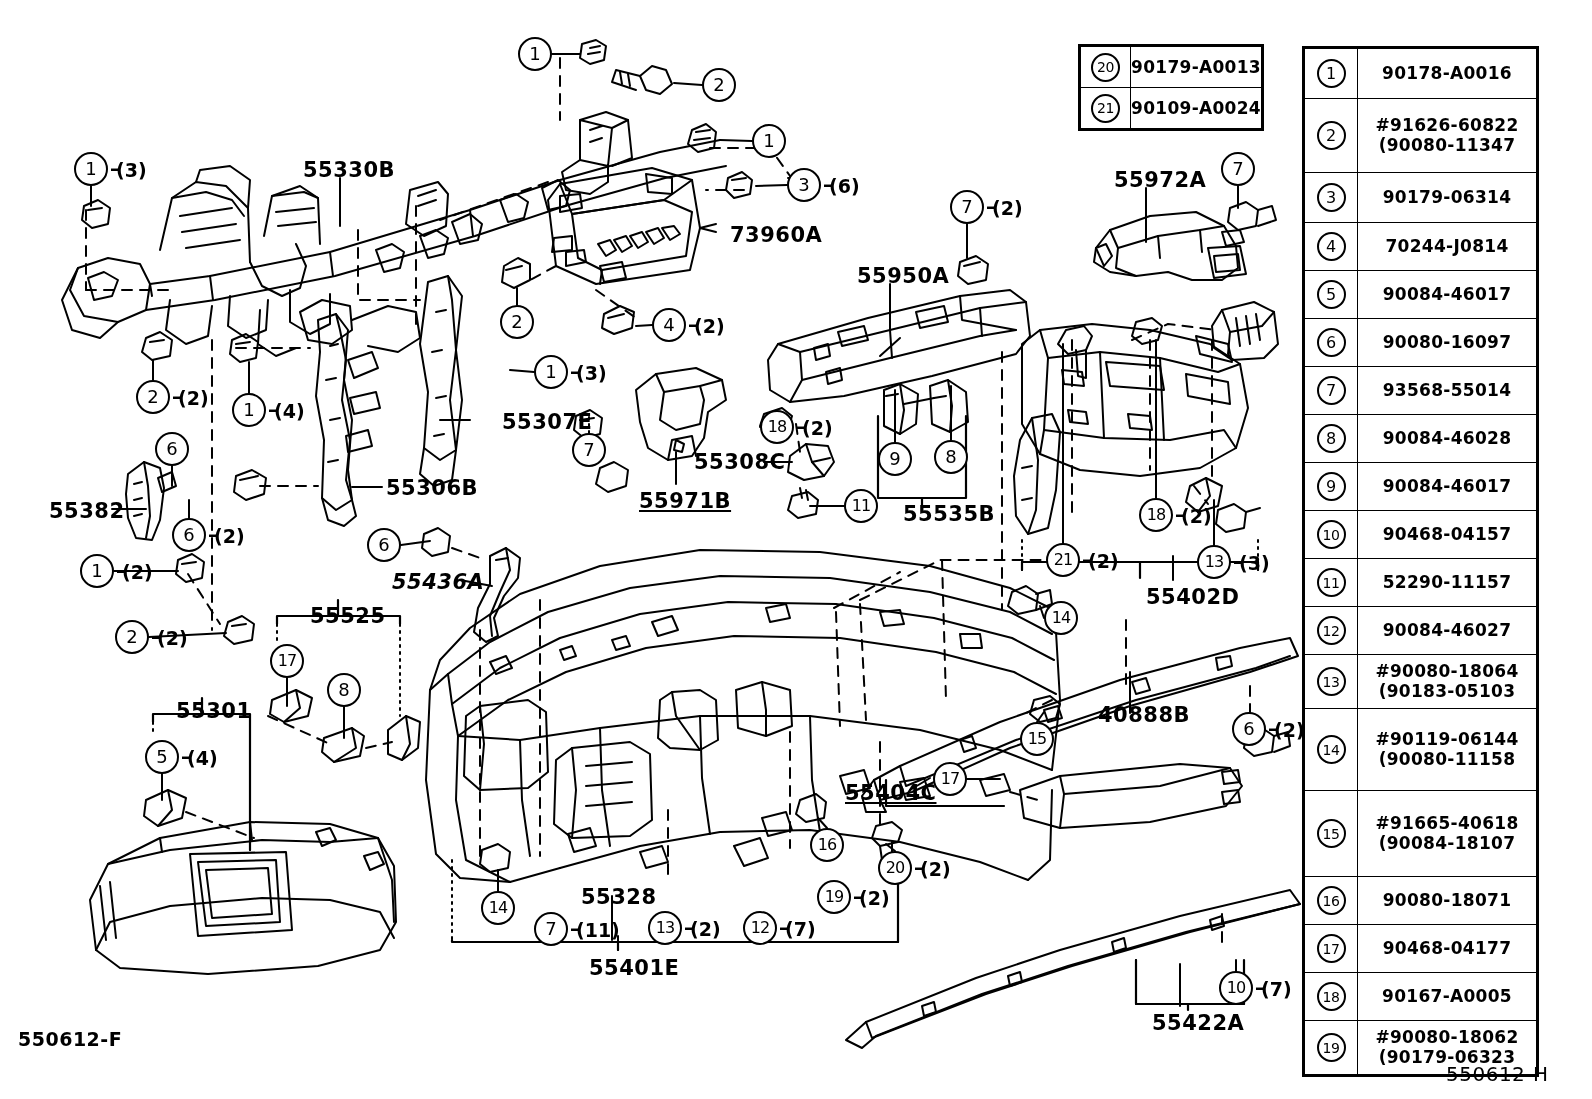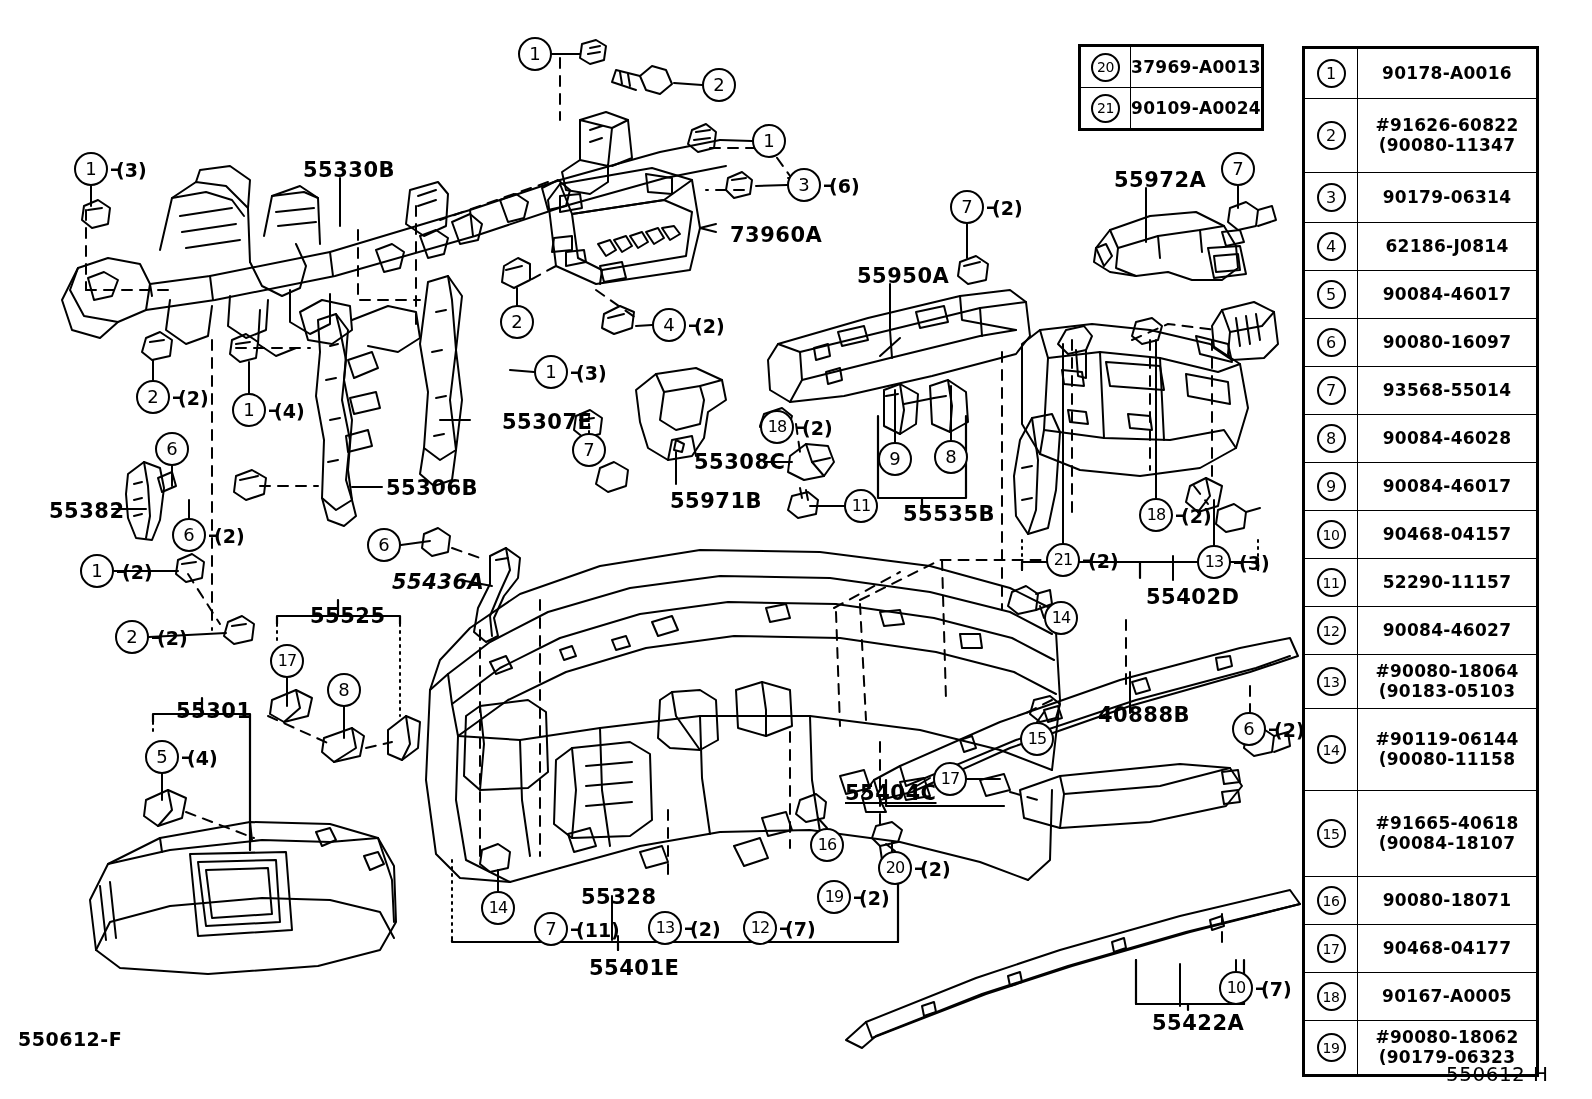--- a/index.html
+++ b/index.html
@@ -587,21 +587,21 @@
     </g>
   </svg>
 
   <div id="part-labels">
       <div class="plabel" style="left: 303px; top: 160px;">55330B</div>
       <div class="plabel" style="left: 730px; top: 225px;">73960A</div>
       <div class="plabel" style="left: 1114px; top: 170px;">55972A</div>
       <div class="plabel" style="left: 857px; top: 266px;">55950A</div>
       <div class="plabel" style="left: 473px; top: 412px; margin-left: 29px;">55307E</div>
       <div class="plabel" style="left: 694px; top: 452px;">55308C</div>
-      <div class="plabel" style="left: 670px; top: 491px;">55971B</div>
+      <div class="plabel" style="left: 639px; top: 491px; text-decoration: underline;">55971B</div>
       <div class="plabel" style="left: 386px; top: 478px;">55306B</div>
       <div class="plabel" style="left: 49px; top: 501px;">55382</div>
       <div class="plabel" style="left: 903px; top: 504px;">55535B</div>
       <div class="plabel" style="left: 1146px; top: 587px;">55402D</div>
       <div class="plabel" style="left: 392px; top: 572px; font-style: italic;">55436A</div>
       <div class="plabel" style="left: 310px; top: 606px;">55525</div>
       <div class="plabel" style="left: 176px; top: 701px;">55301</div>
       <div class="plabel" style="left: 1098px; top: 705px;">40888B</div>
       <div class="plabel" style="left: 845px; top: 783px; text-decoration: underline;">55404C</div>
       <div class="plabel" style="left: 581px; top: 887px;">55328</div>
@@ -694,21 +694,21 @@
       <div class="callout wide" style="left: 1219px; top: 971px;">10</div>
       <div class="qty" style="left: 1261px; top: 980px;">(7)</div>
       <div class="dashq" style="left: 1255px; top: 978px;">–</div>
     </div>
 
   <div class="ptable" id="small-table" style="left:1078px; top:44px; width:186px;">
     <table>
         <tbody id="small-table-body">
           <tr style="height: 41px;">
             <td class="numcell"><span class="cnum w2">20</span></td>
-            <td class="partcell">37969-A0013</td>
+            <td class="partcell">90179-A0013</td>
           </tr>
           <tr style="height: 41px;">
             <td class="numcell"><span class="cnum w2">21</span></td>
             <td class="partcell">90109-A0024</td>
           </tr>
         </tbody>
       </table>
   </div>
 
   <div class="ptable" id="main-table" style="left:1302px; top:46px; width:237px;">
@@ -729,21 +729,21 @@
           </tr>
           <tr style="height: 50px;">
             <td class="numcell"><span class="cnum">3</span></td>
             <td class="partcell">
               <span class="two"><span>90179-06314</span></span>
             </td>
           </tr>
           <tr style="height: 48px;">
             <td class="numcell"><span class="cnum">4</span></td>
             <td class="partcell">
-              <span class="two"><span>62186-J0814</span></span>
+              <span class="two"><span>70244-J0814</span></span>
             </td>
           </tr>
           <tr style="height: 48px;">
             <td class="numcell"><span class="cnum">5</span></td>
             <td class="partcell">
               <span class="two"><span>90084-46017</span></span>
             </td>
           </tr>
           <tr style="height: 48px;">
             <td class="numcell"><span class="cnum">6</span></td>

